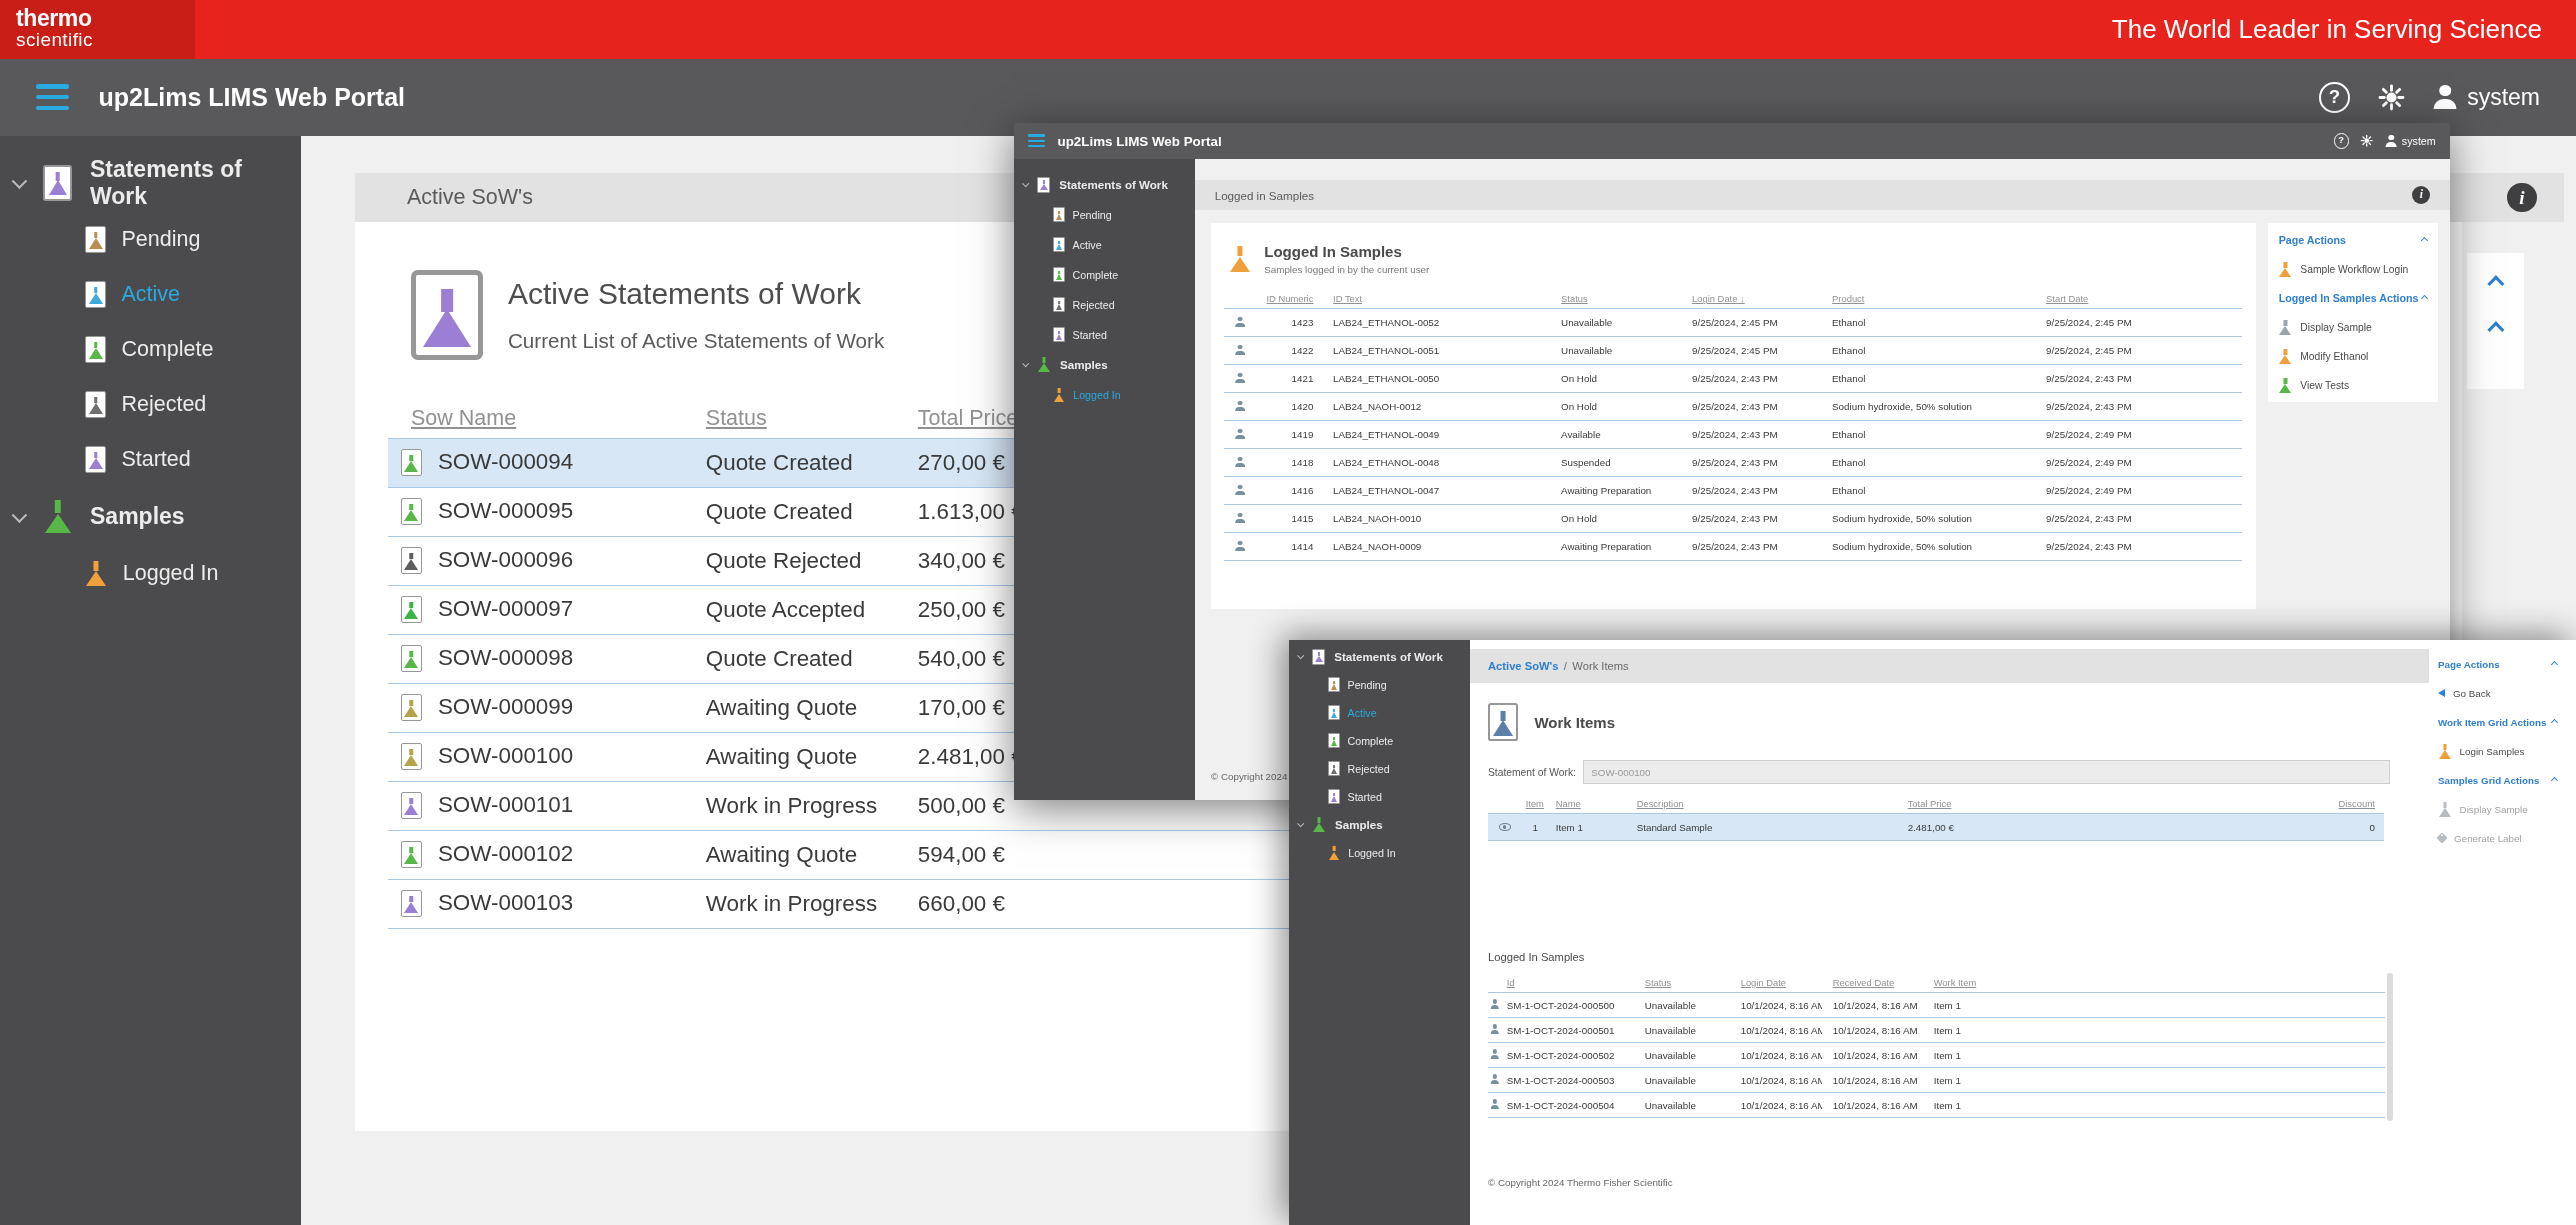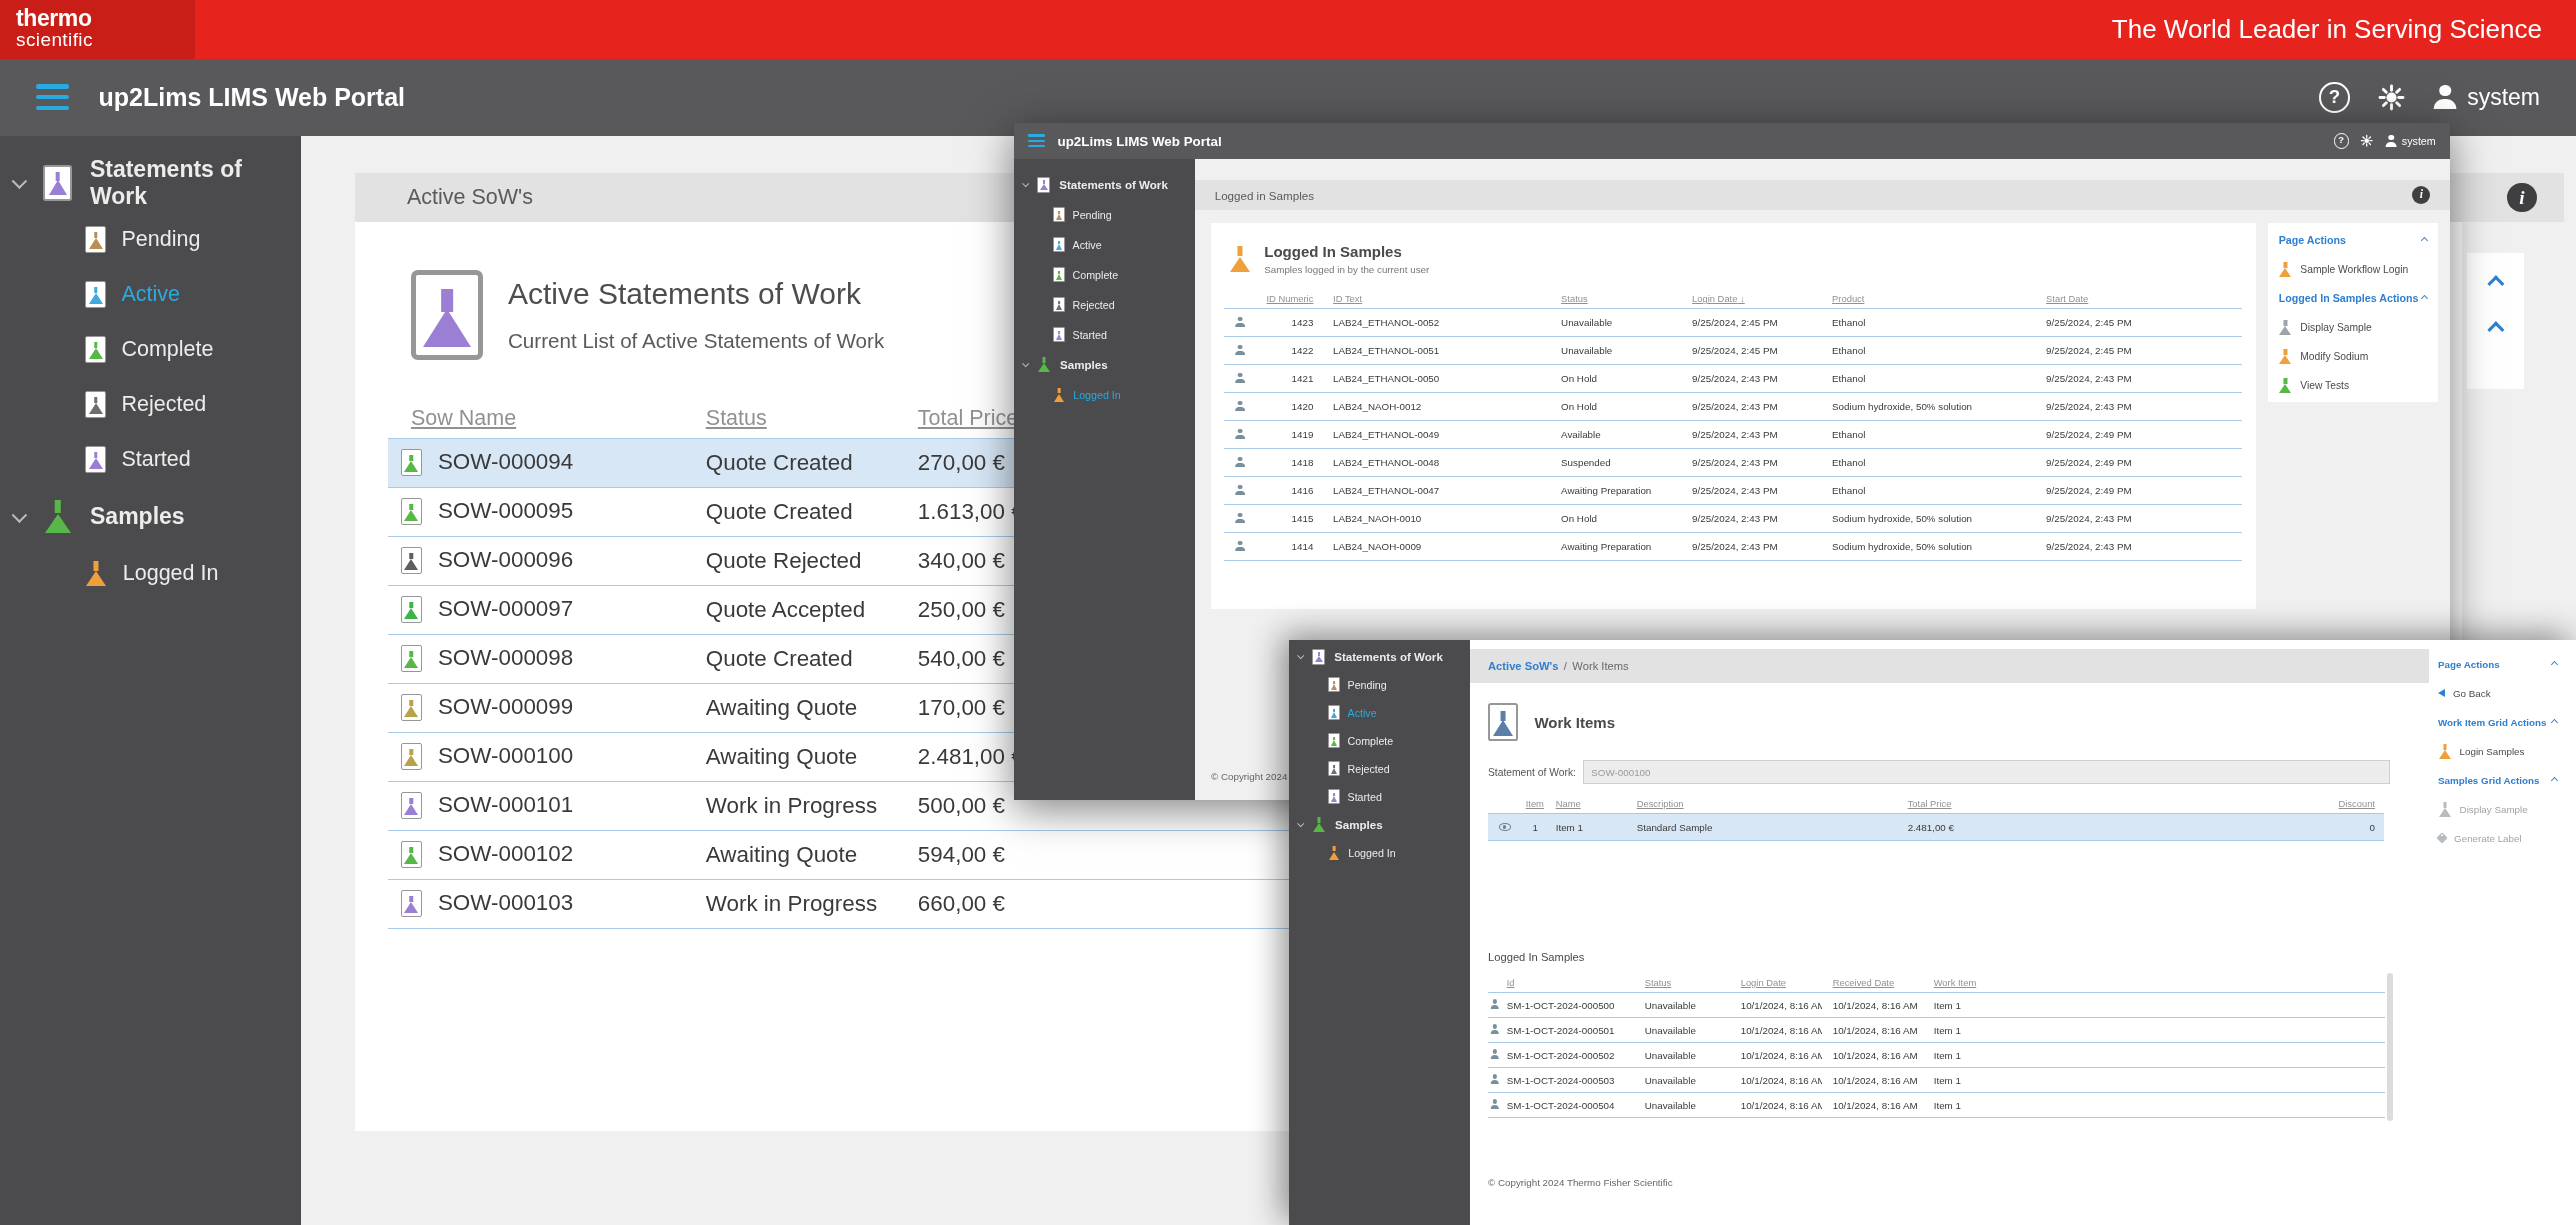--- a/index.html
+++ b/index.html
@@ -576,21 +576,21 @@
       <div class="ap-head">
         <span>Logged In Samples Actions</span>
         <span class="chev up"></span>
       </div>
       <div class="ap-item">
         <span class="i-flask" style="font-size:8px;color:#9aa5ad"></span>
         <span>Display Sample</span>
       </div>
       <div class="ap-item">
         <span class="i-flask" style="font-size:8px;color:#f0a03a"></span>
-        <span>Modify Sodium</span>
+        <span>Modify Ethanol</span>
       </div>
       <div class="ap-item">
         <span class="i-flask" style="font-size:8px;color:#57b847"></span>
         <span>View Tests</span>
       </div>
     </aside>
 
     <div class="copyright">© Copyright 2024 Thermo Fisher Scientific</div>
   </div>
 

